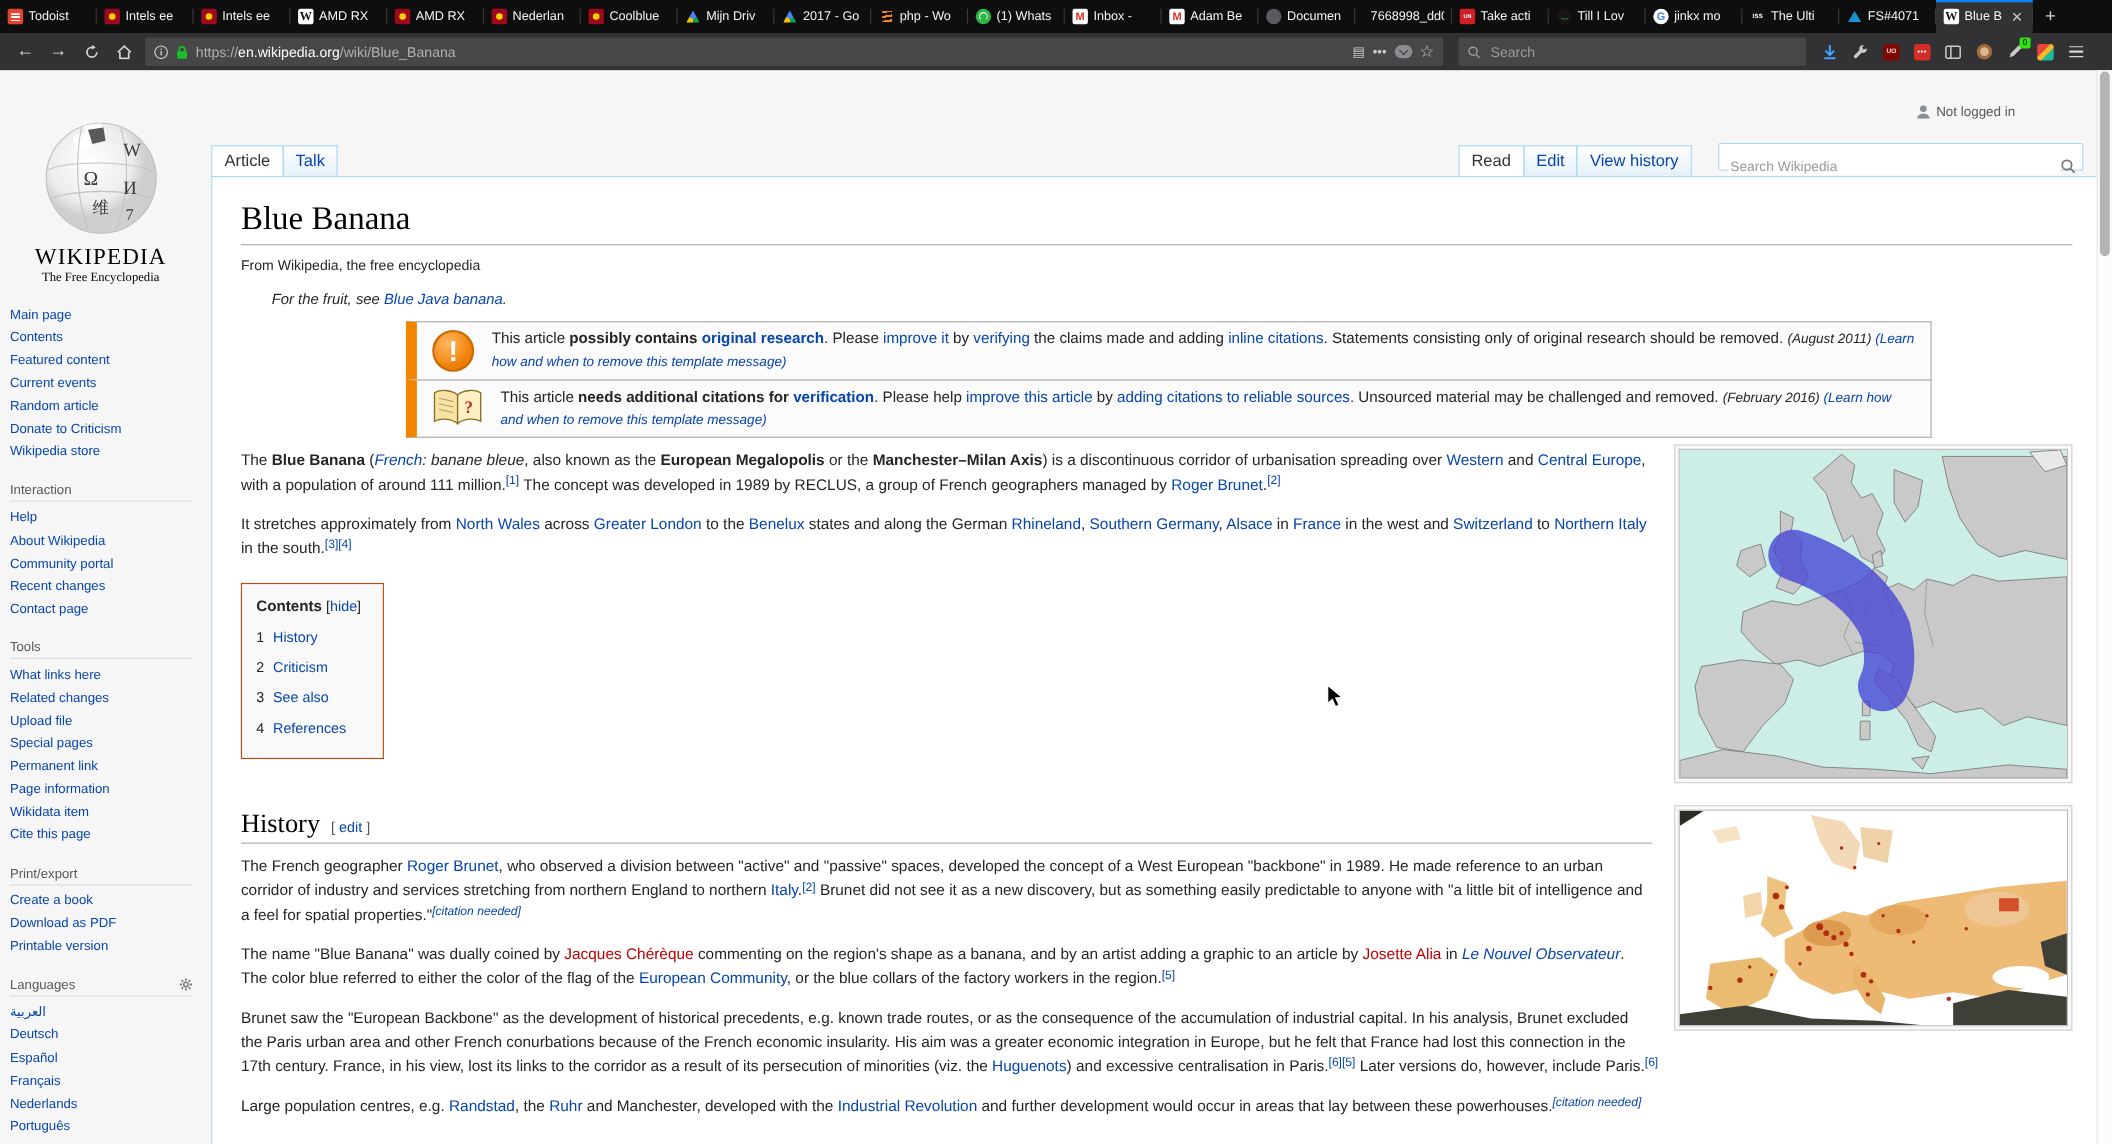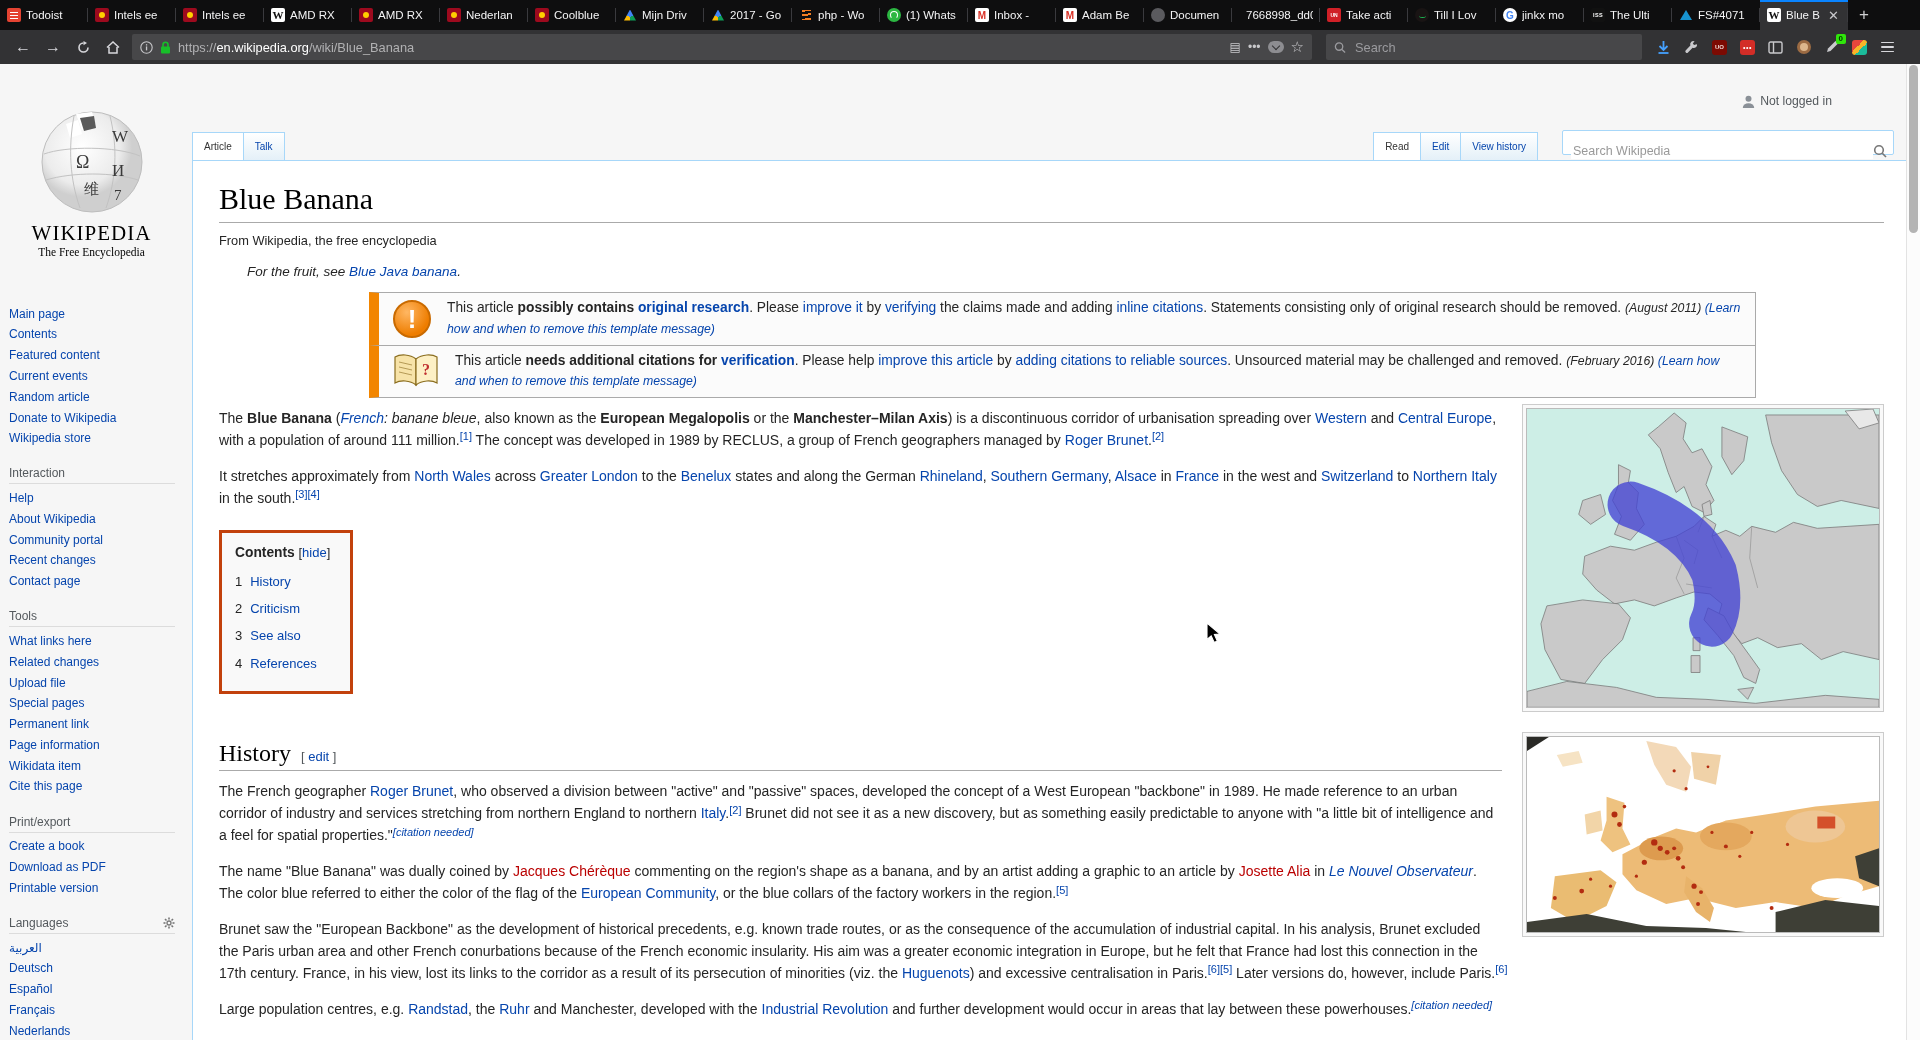--- a/index.html
+++ b/index.html
@@ -82,28 +82,28 @@
   #wiki{position:absolute;top:64px;left:0;width:1920px;height:1400px;background:#f6f6f6;color:#252525;}
   a, .lnk{color:#0645ad;text-decoration:none;cursor:pointer;}
   #sidebar{position:absolute;left:0;top:0;width:183px;padding:0 0 0 9px;box-sizing:border-box;font-size:12px;}
   #logo{text-align:center;padding:40px 0 6px;width:165px;}
   #logo .wordmark{font-family:"Liberation Serif",serif;font-size:21px;letter-spacing:1px;color:#000;margin-top:2px;}
   #logo .tagline{font-family:"Liberation Serif",serif;font-size:11.5px;color:#000;}
   .side-list{list-style:none;margin:0 0 4px;padding:0;}
   .side-list li{margin:0;padding:2.6px 0;line-height:1.3;}
   .side-h{color:#54595d;font-size:12px;font-weight:normal;border-bottom:1px solid #dcdcdc;padding:4px 0 3px;
     margin:13px 8px 4px 0;display:flex;justify-content:space-between;align-items:center;}
-  #side-nav{margin-top:40px;}
+  #side-nav{margin-top:12px;}
 
   #personal{position:absolute;top:30px;right:36px;display:flex;gap:13px;align-items:center;
     font-size:12.2px;color:#54595d;}
   .wtabs{position:absolute;top:68px;display:flex;height:28px;}
   .wtabs.left{left:193px;}
   .wtabs.right{right:382px;}
-  .wtab{display:flex;align-items:center;padding:0 11px;font-size:10px;color:#0645ad;
+  .wtab{display:flex;align-items:center;padding:0 11px;font-size:15px;color:#0645ad;
     background:linear-gradient(#ffffff,#e4f0f8);border:1px solid #a7d7f9;border-bottom:none;margin-left:-1px;}
   .wtab.active{background:#fff;color:#333;}
   #wikisearch{position:absolute;top:66px;right:26px;width:332px;height:25px;background:#fff;
     border:1px solid #a7d7f9;border-radius:2px;display:flex;align-items:center;box-sizing:border-box;padding:16px 6px 0 8px;}
   #wikisearch input{border:none;outline:none;flex:1;font-size:12.5px;font-family:inherit;color:#333;}
   #wikisearch input::placeholder{color:#999;}
 
   #content{position:absolute;left:192px;top:96px;width:1728px;min-height:1320px;background:#fff;
     border-top:1px solid #a7d7f9;border-left:1px solid #a7d7f9;box-sizing:border-box;
     padding:20px 36px 40px 26px;font-size:14px;line-height:1.57;}
@@ -123,21 +123,21 @@
   .sg-i{font-style:italic;}
   .sg-l{color:#0645ad;cursor:pointer;}
   .sg-bl{color:#0645ad;font-weight:bold;cursor:pointer;}
   .sg-il{color:#0645ad;font-style:italic;cursor:pointer;}
   .sg-rl{color:#ba0000;cursor:pointer;}
   .sg-r{color:#0645ad;font-size:11px;position:relative;top:-4.5px;cursor:pointer;}
   .sg-cn{color:#0645ad;font-size:11px;font-style:italic;position:relative;top:-4.5px;cursor:pointer;}
   .sg-si{font-style:italic;font-size:12.3px;}
   .sg-sil{font-style:italic;font-size:12.3px;color:#0645ad;cursor:pointer;}
 
-  #toc{display:inline-block;border:3px solid #c2410c;background:#f9f9f9;padding:9px 20px 10px 13px;
+  #toc{display:inline-block;border:1px solid #c2410c;background:#f9f9f9;padding:9px 20px 10px 13px;
     font-size:13px;margin:6px 0 18px;}
   #toc-head{font-weight:bold;font-size:13.8px;}
   #toc ul{list-style:none;margin:8px 0 0;padding:0;}
   #toc li{margin:7px 0;}
   .toc-num{color:#252525;margin-right:8px;}
   h2.section{font-family:"Liberation Serif",serif;font-weight:normal;font-size:24px;color:#000;
     border-bottom:1px solid #aaa;margin:26px 0 10px;padding-bottom:2px;overflow:hidden;line-height:1.25;}
   .editsection{font-family:"Liberation Sans",sans-serif;font-size:13px;color:#54595d;margin-left:10px;}
 
   .thumb{float:right;clear:right;width:362px;background:#f9f9f9;border:1px solid #ccc;padding:3px;
@@ -377,21 +377,21 @@
         <div class="wordmark">WIKIPEDIA</div>
         <div class="tagline">The Free Encyclopedia</div>
       </div>
 
       <ul class="side-list" id="side-nav">
         <li><span class="lnk">Main page</span></li>
           <li><span class="lnk">Contents</span></li>
           <li><span class="lnk">Featured content</span></li>
           <li><span class="lnk">Current events</span></li>
           <li><span class="lnk">Random article</span></li>
-          <li><span class="lnk">Donate to Wikipedia</span></li>
+          <li><span class="lnk">Donate to Criticism</span></li>
           <li><span class="lnk">Wikipedia store</span></li>
       </ul>
 
       <div class="side-h">
           <span>Interaction</span>
         </div>
       <ul class="side-list">
         <li><span class="lnk">Help</span></li>
           <li><span class="lnk">About Wikipedia</span></li>
           <li><span class="lnk">Community portal</span></li>

